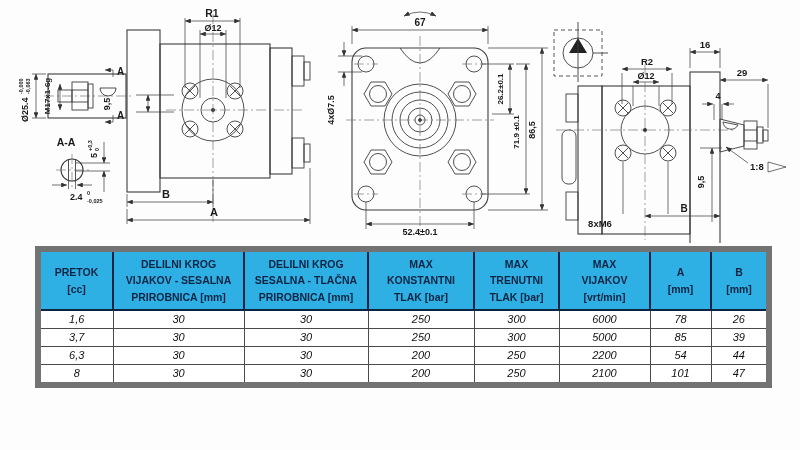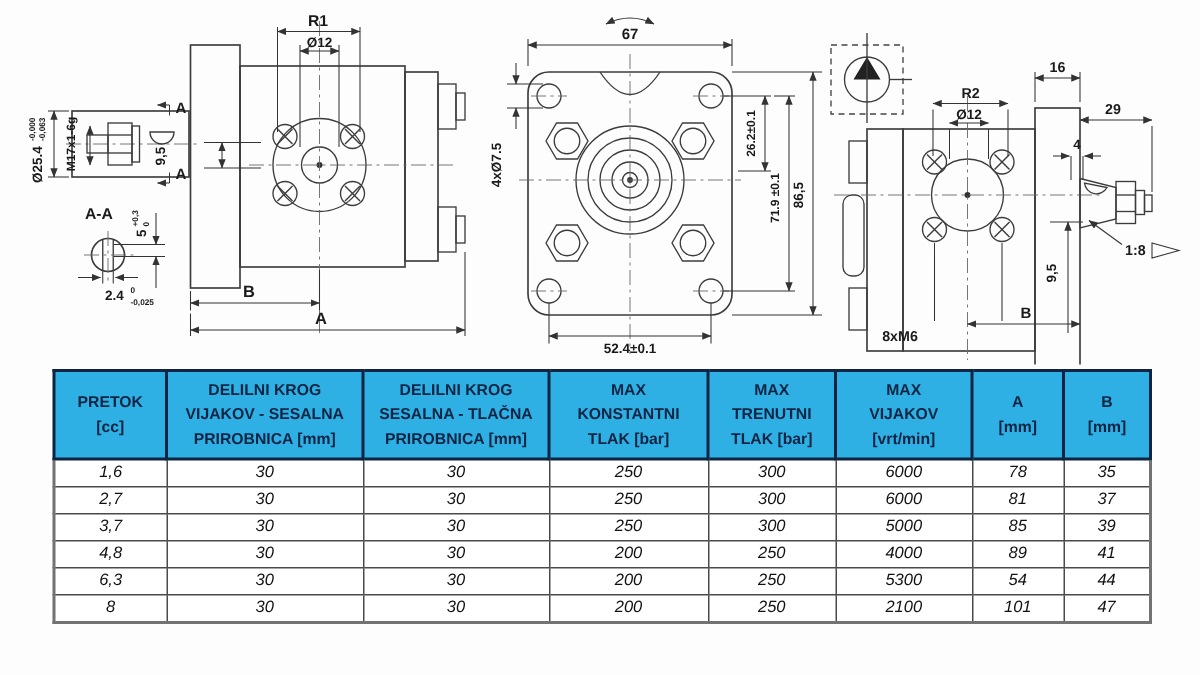--- a/index.html
+++ b/index.html
@@ -11,21 +11,21 @@
   svg text{fill:#1a1a1a;font-family:"Liberation Sans",sans-serif;font-weight:700;}
   .ol{stroke:#3c3c3c;stroke-width:1.1;fill:none;}
   .ol2{stroke:#3c3c3c;stroke-width:0.9;fill:none;}
   .dim{stroke:#333;stroke-width:0.7;fill:none;}
   .cl{stroke:#666;stroke-width:0.6;fill:none;stroke-dasharray:10 3 2 3;}
   .dash{stroke:#444;stroke-width:0.9;fill:none;stroke-dasharray:4 3;}
 
   table.spec{
     position:absolute;left:35px;top:246px;width:731px;
     border-collapse:collapse;table-layout:fixed;
-    border:2px solid #737373;
+    border:6px solid #737373;
     padding-left:20px;
   }
   table.spec th{
     background:#2fb0e4;color:#0d2443;
     font-size:10.5px;font-weight:700;text-align:center;vertical-align:middle;
     border:2px solid #0d2443;height:57px;padding:0 1px;
   }
   table.spec th span{display:block;line-height:1.55;}
   table.spec td{
     background:#fff;color:#111;font-size:11px;text-align:center;
@@ -366,59 +366,39 @@
   </thead>
   <tbody>
       <tr>
         <td>1,6</td>
         <td>30</td>
         <td>30</td>
         <td>250</td>
         <td>300</td>
         <td>6000</td>
         <td>78</td>
-        <td>35</td>
-      </tr>
-      <tr>
-        <td>2,7</td>
-        <td>30</td>
-        <td>30</td>
-        <td>250</td>
-        <td>300</td>
-        <td>6000</td>
-        <td>81</td>
-        <td>37</td>
+        <td>26</td>
       </tr>
       <tr>
         <td>3,7</td>
         <td>30</td>
         <td>30</td>
         <td>250</td>
         <td>300</td>
         <td>5000</td>
         <td>85</td>
         <td>39</td>
       </tr>
       <tr>
-        <td>4,8</td>
+        <td>6,3</td>
         <td>30</td>
         <td>30</td>
         <td>200</td>
         <td>250</td>
-        <td>4000</td>
-        <td>89</td>
-        <td>41</td>
-      </tr>
-      <tr>
-        <td>6,3</td>
-        <td>30</td>
-        <td>30</td>
-        <td>200</td>
-        <td>250</td>
-        <td>5300</td>
+        <td>2200</td>
         <td>54</td>
         <td>44</td>
       </tr>
       <tr>
         <td>8</td>
         <td>30</td>
         <td>30</td>
         <td>200</td>
         <td>250</td>
         <td>2100</td>

